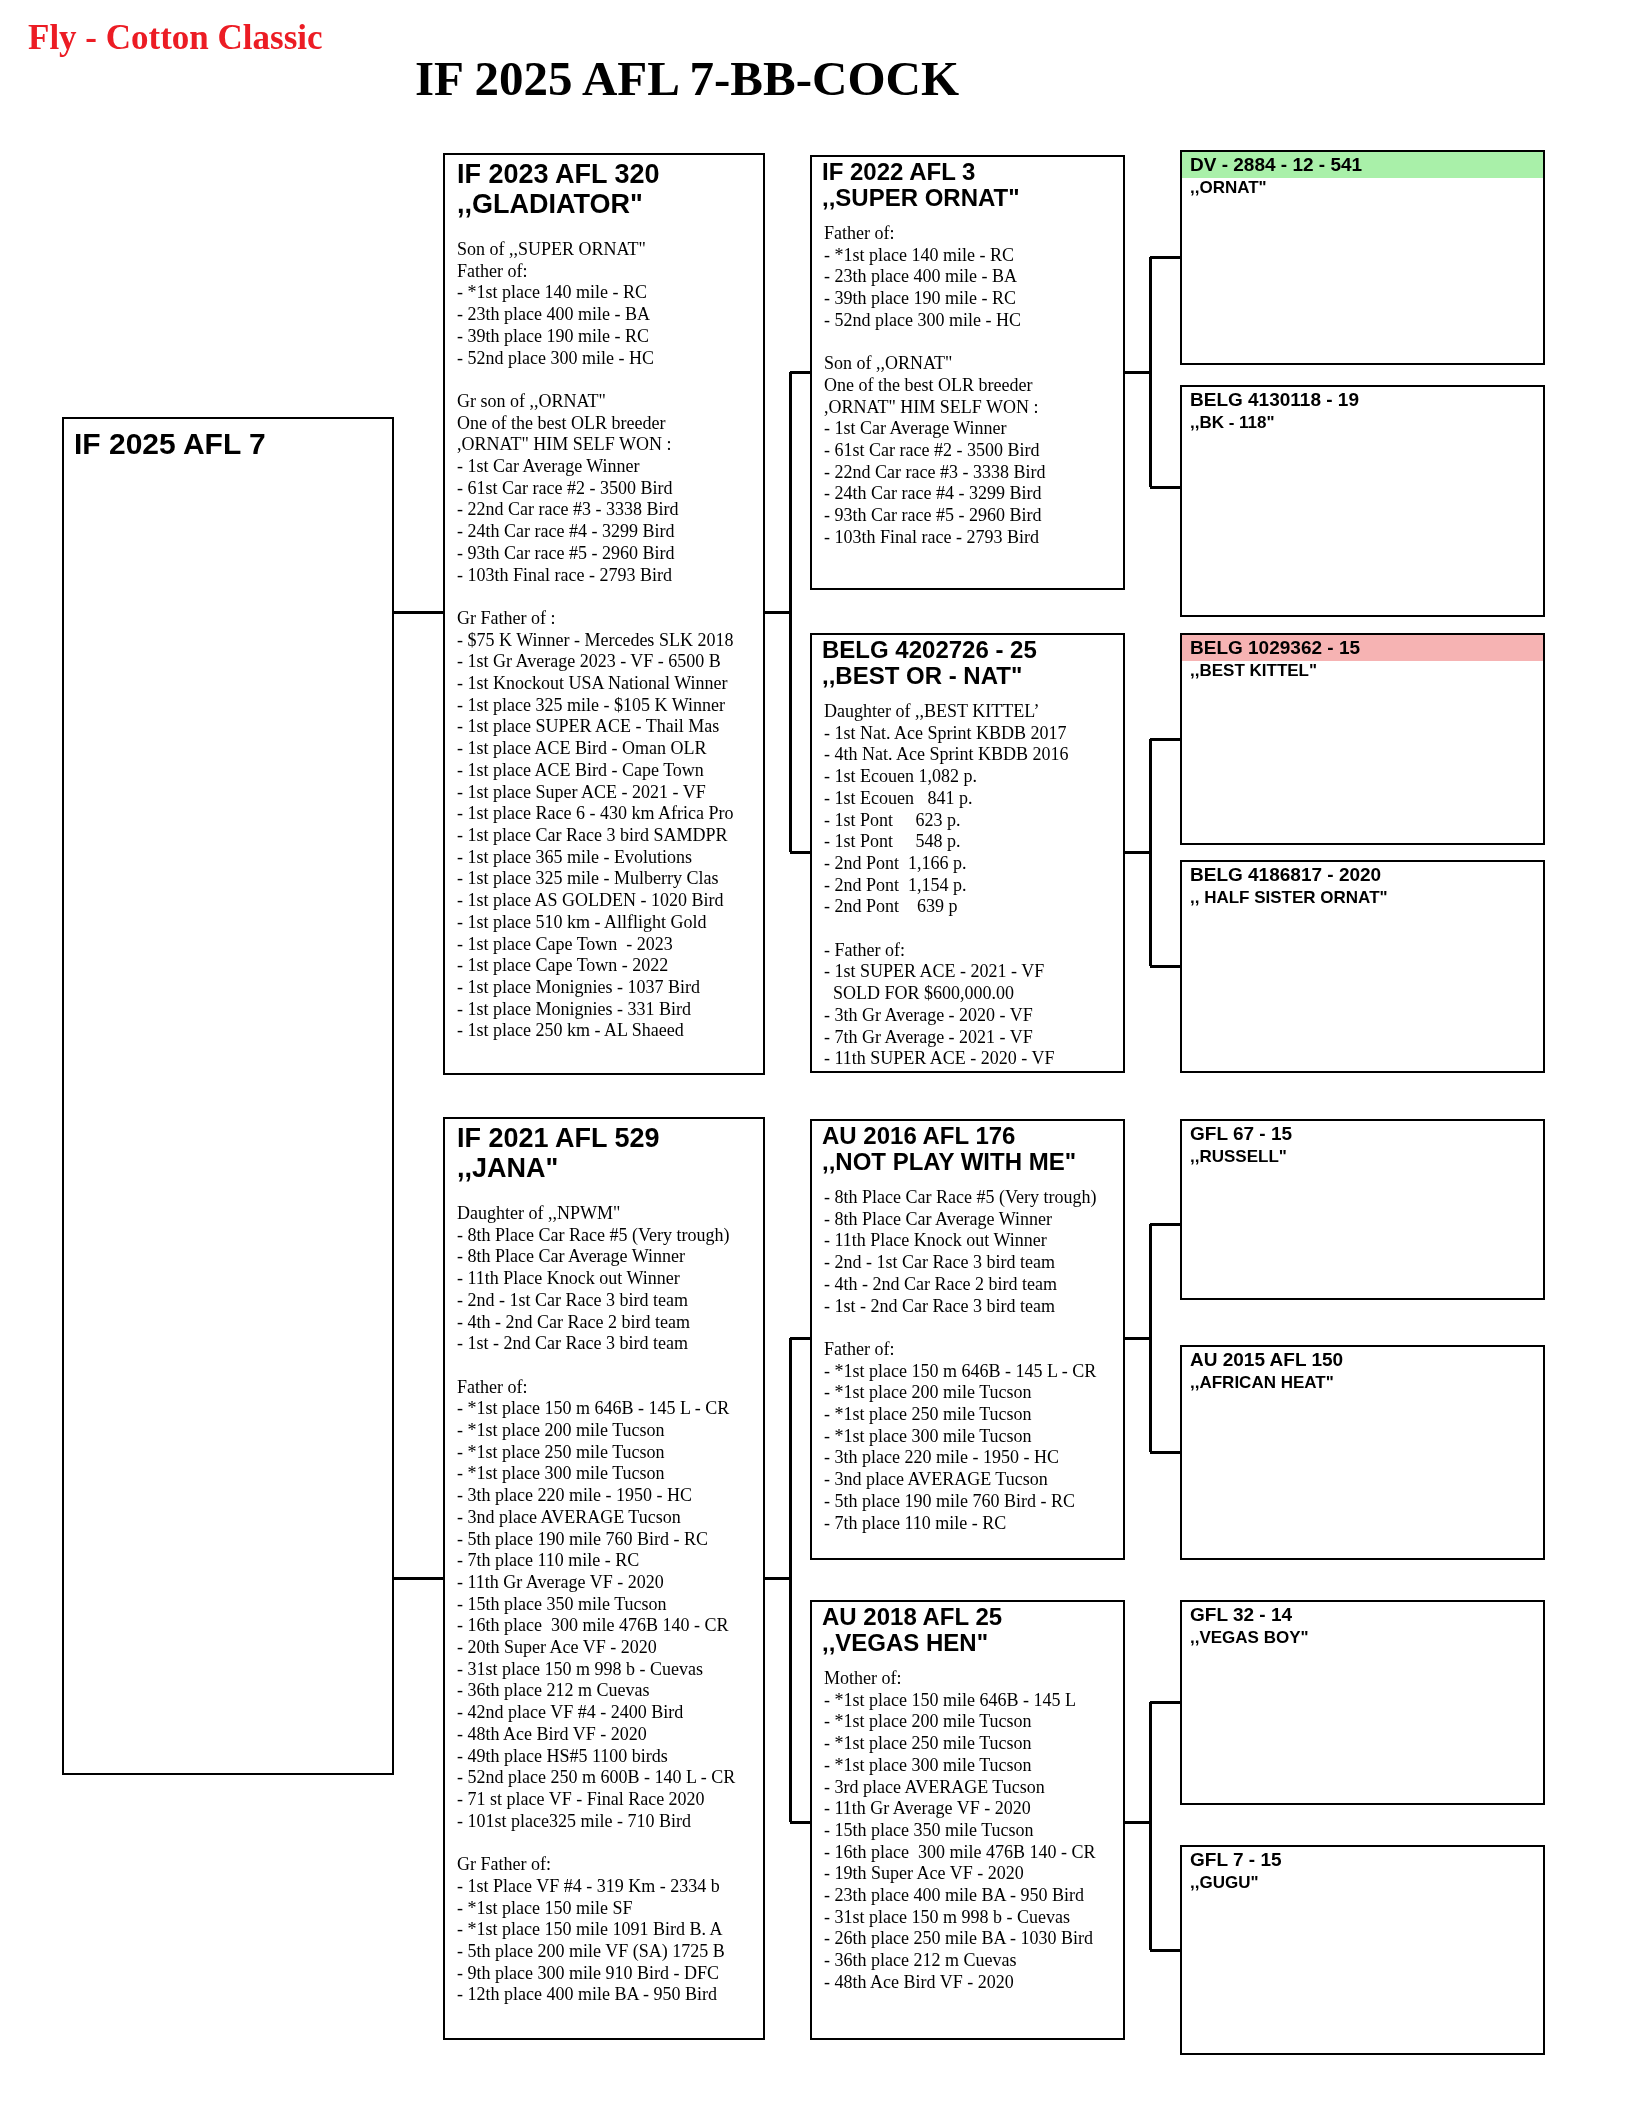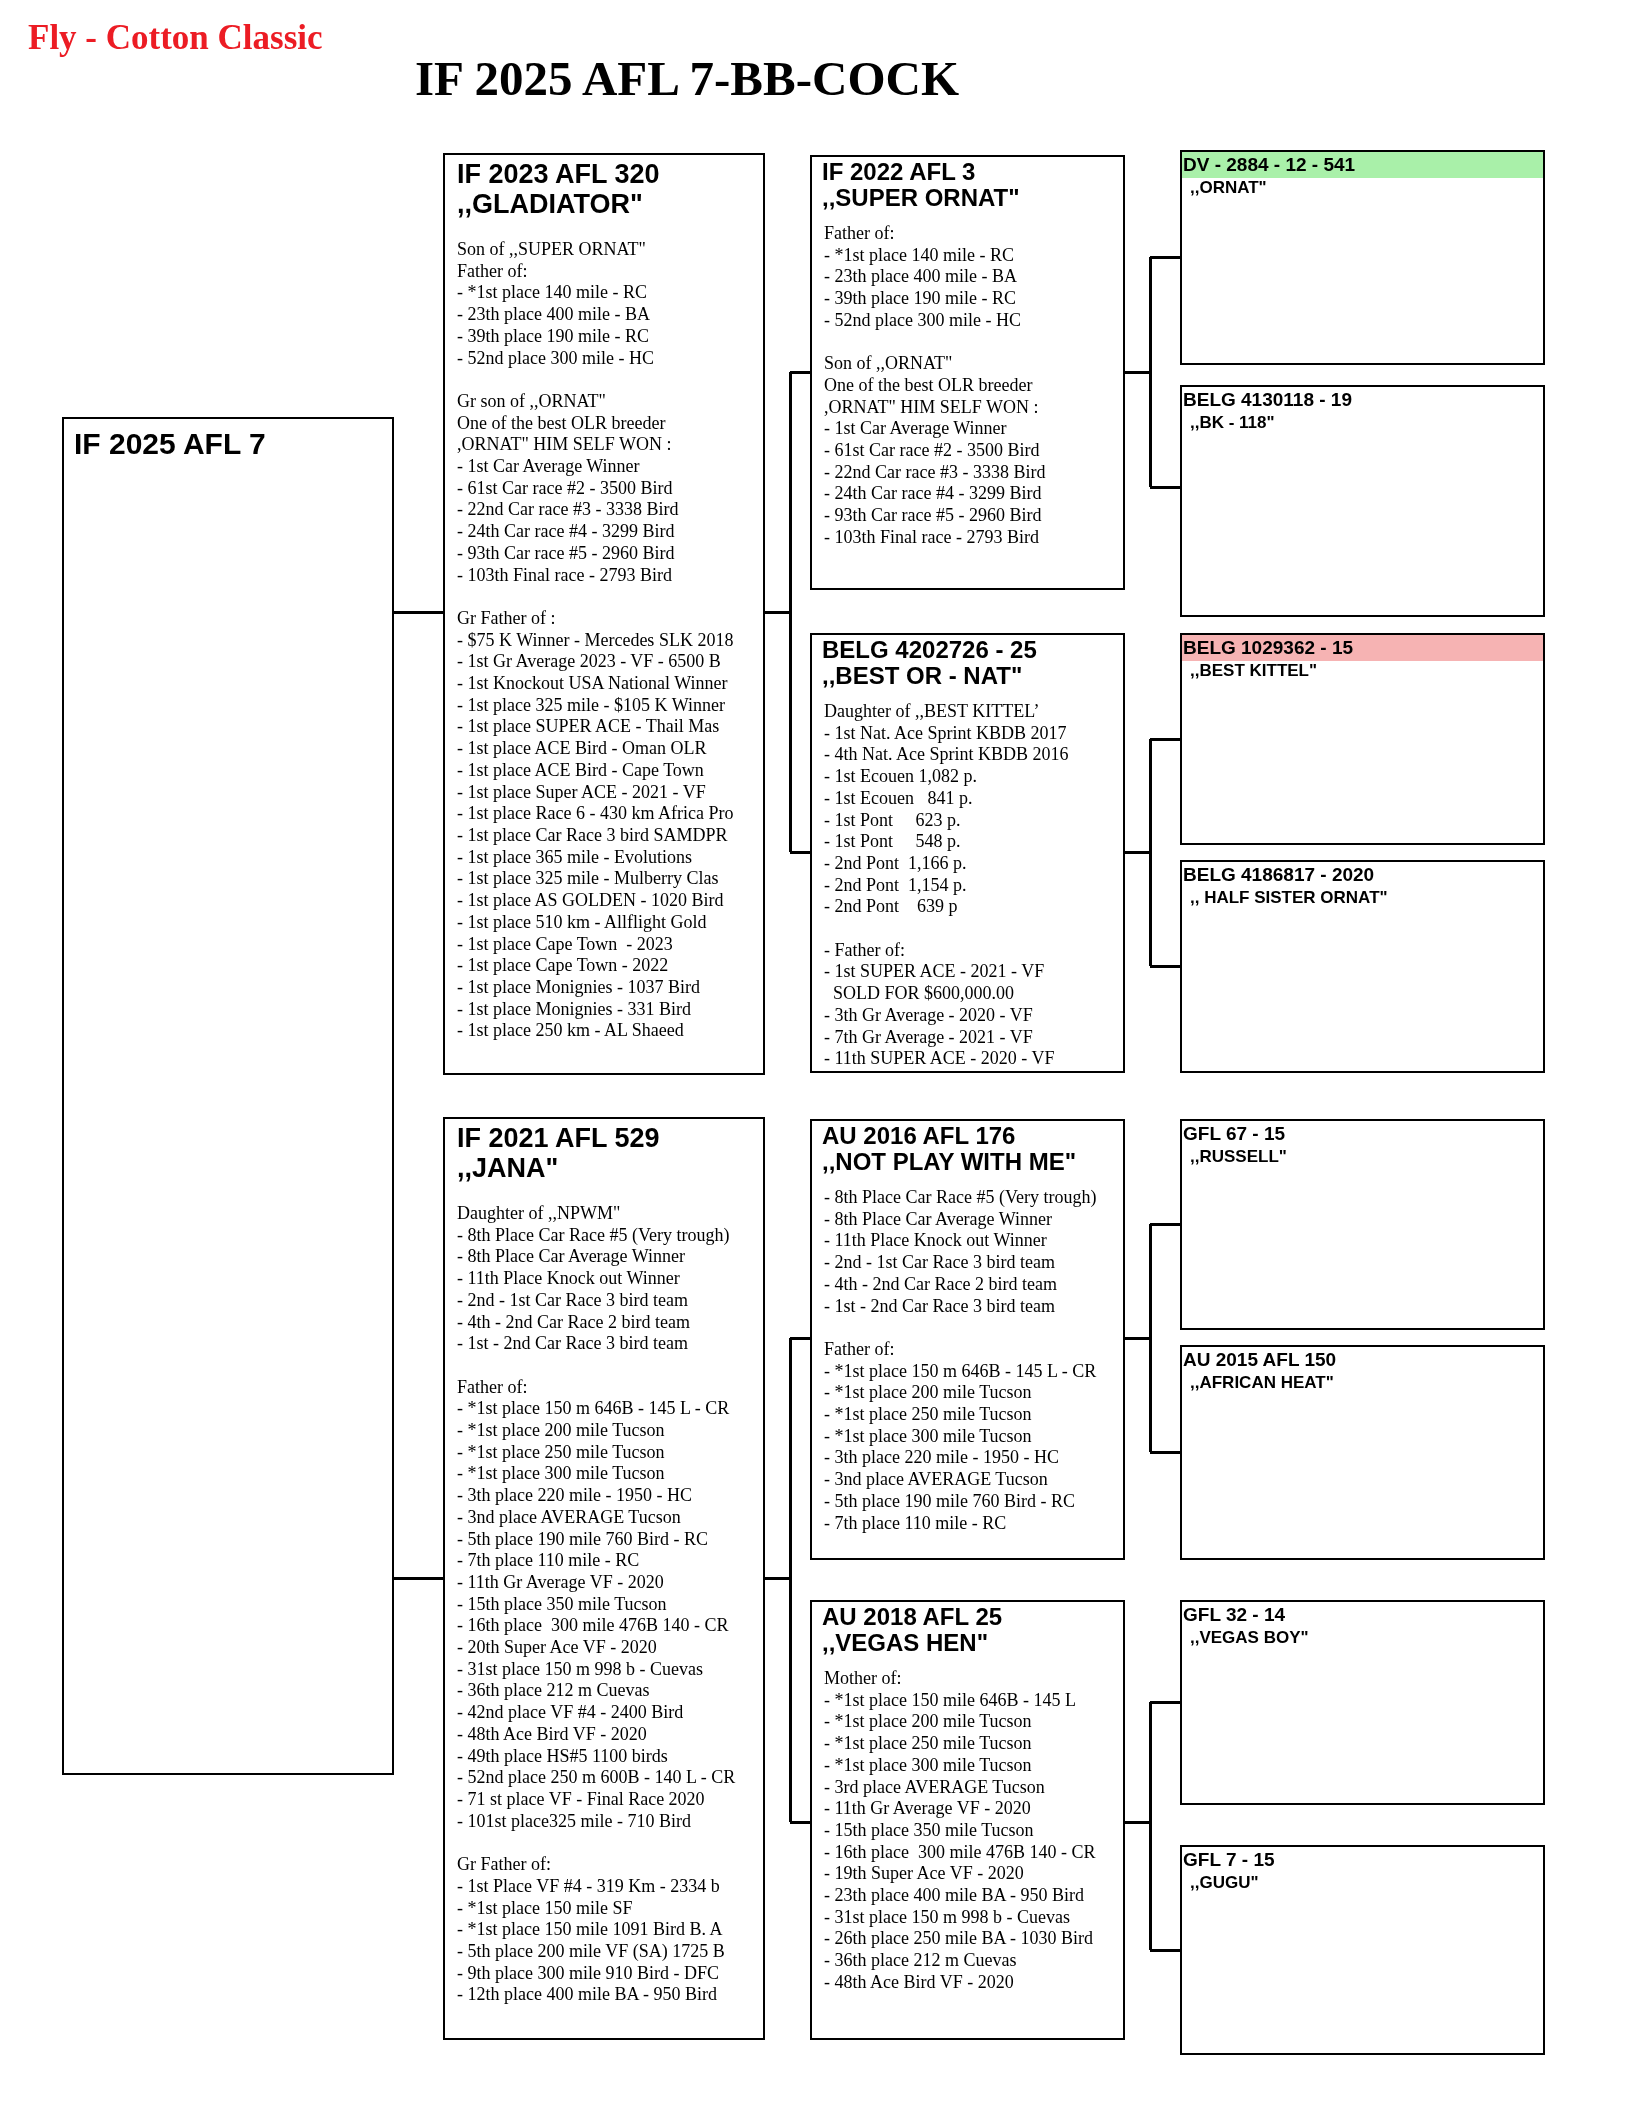--- a/index.html
+++ b/index.html
@@ -8,21 +8,21 @@
   .main-title{position:absolute;left:415px;top:52px;font:bold 49px/54px "Liberation Serif",serif;color:#000}
   .pbox{position:absolute;border:2.5px solid #000;background:#fff;overflow:hidden;box-sizing:border-box}
   .pbox-id.g1{font:bold 30px/34px "Liberation Sans",sans-serif;padding:8px 10px 0}
   .pbox-id.g2{font:bold 27px/30px "Liberation Sans",sans-serif;padding:4px 12px 0}
   .pbox-name.g2{font:bold 27px/30px "Liberation Sans",sans-serif;padding:0 12px}
   .pbox-id.g3{font:bold 24px/26px "Liberation Sans",sans-serif;padding:2px 10px 0}
   .pbox-name.g3{font:bold 24px/26px "Liberation Sans",sans-serif;padding:0 10px}
   .pbox-lines{font:18px/21.7px "Liberation Serif",serif;white-space:pre;padding:0 8px 0 12px;color:#000}
   .g2lines{margin-top:20px}
   .g3lines{margin-top:12px}
-  .g4-id{font:bold 19px/20px "Liberation Sans",sans-serif;padding:3px 1px}
+  .g4-id{font:bold 19px/20px "Liberation Sans",sans-serif;padding:3px 8px}
   .g4-name{font:bold 17px/20px "Liberation Sans",sans-serif;padding:0 8px}
   .seg{position:absolute;background:#000}
 </style>
 </head>
 <body>
 
 <div class="brand" style="color: rgb(236, 28, 36);">Fly - Cotton Classic</div>
 <div class="main-title">IF 2025 AFL 7-BB-COCK</div>
 
 <div class="pbox" style="left:62px;top:417px;width:332px;height:1358px">
@@ -78,21 +78,21 @@
 <div class="pbox" style="left:1180px;top:633px;width:365px;height:212px">
   <div class="g4-id" style="background-color: rgb(246, 179, 179);">BELG 1029362 - 15</div>
   <div class="g4-name">,,BEST KITTEL"</div>
 </div>
 
 <div class="pbox" style="left:1180px;top:860px;width:365px;height:213px">
   <div class="g4-id">BELG 4186817 - 2020</div>
   <div class="g4-name">,, HALF SISTER ORNAT"</div>
 </div>
 
-<div class="pbox" style="left:1180px;top:1119px;width:365px;height:211px">
+<div class="pbox" style="left:1180px;top:1119px;width:365px;height:181px">
   <div class="g4-id">GFL 67 - 15</div>
   <div class="g4-name">,,RUSSELL"</div>
 </div>
 
 <div class="pbox" style="left:1180px;top:1345px;width:365px;height:215px">
   <div class="g4-id">AU 2015 AFL 150</div>
   <div class="g4-name">,,AFRICAN HEAT"</div>
 </div>
 
 <div class="pbox" style="left:1180px;top:1600px;width:365px;height:205px">

